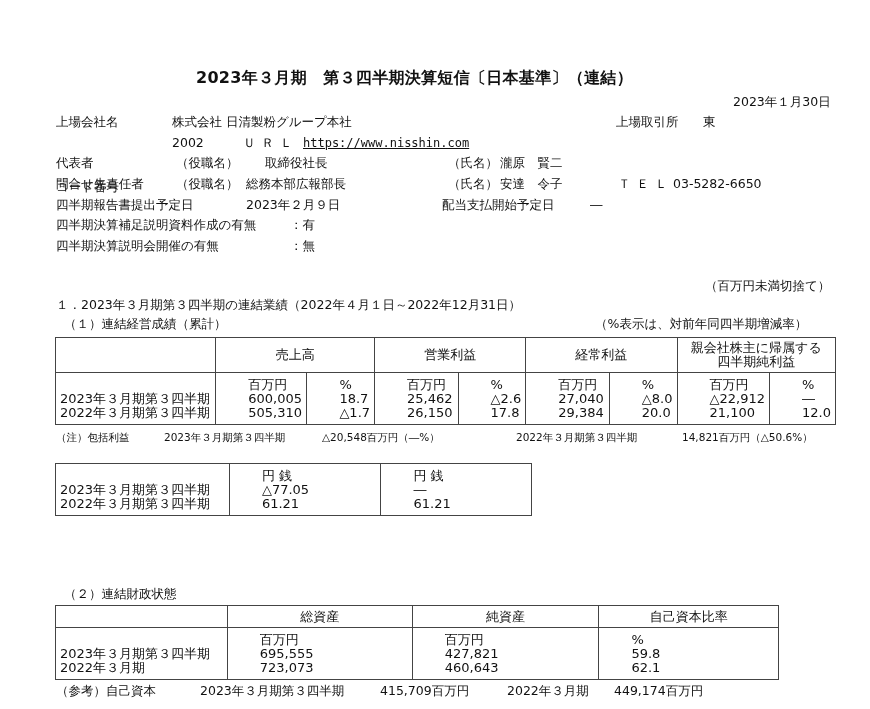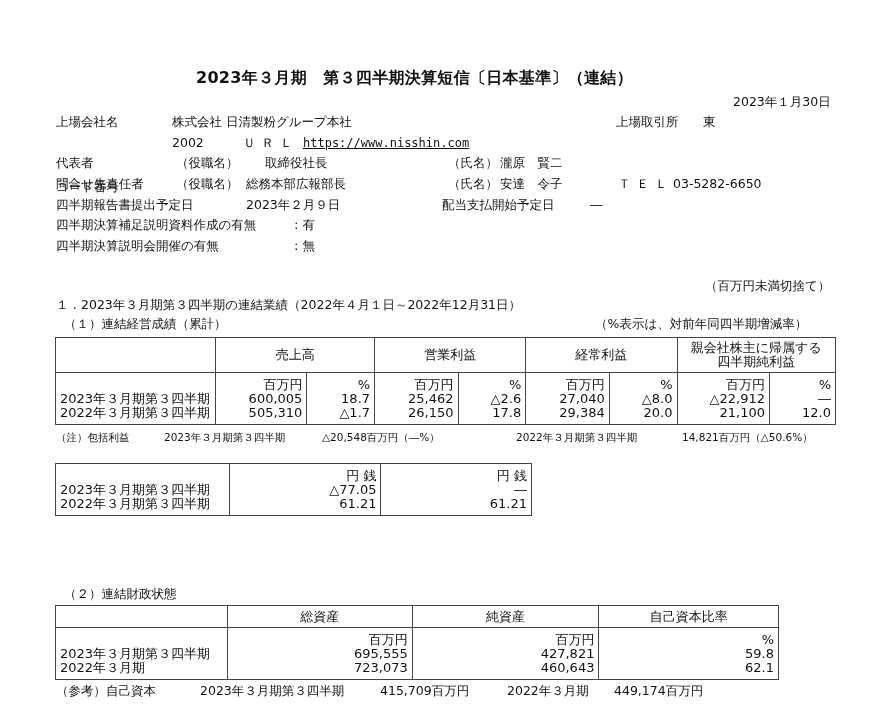--- a/index.html
+++ b/index.html
@@ -4,21 +4,21 @@
 <style>
   html, body { margin:0; padding:0; background:#ffffff; }
   body { width:870px; height:709px; position:relative; overflow:hidden;
          font-family:"DejaVu Sans", "Liberation Sans", sans-serif; color:#111; font-size:12.5px; }
   .abs { position:absolute; white-space:nowrap; line-height:1; }
   .title { font-size:16px; font-weight:bold; letter-spacing:0.3px; }
   .url { text-decoration:underline; font-family:"DejaVu Sans Mono","Liberation Mono",monospace; font-size:12px; color:#111; }
   .small { font-size:10.5px; }
   table { border-collapse:collapse; position:absolute; font-size:13px; }
   td { border:1.5px solid #444; padding:0 4px; vertical-align:middle; line-height:14px; }
-  td.r { text-align:right;padding-left:32px; }
+  td.r { text-align:left;padding-left:32px; }
   td.c { text-align:center; }
   .lines div { height:14px; line-height:14px; white-space:nowrap; }
 </style>
 </head>
 <body>
 
 <div class="abs title" style="left:196px; top:70px;">2023年３月期　第３四半期決算短信〔日本基準〕（連結）</div>
 <div class="abs" style="left:733px; top:96px;">2023年１月30日</div>
 
 <div class="abs" style="left:56px; top:116px;">上場会社名</div>

